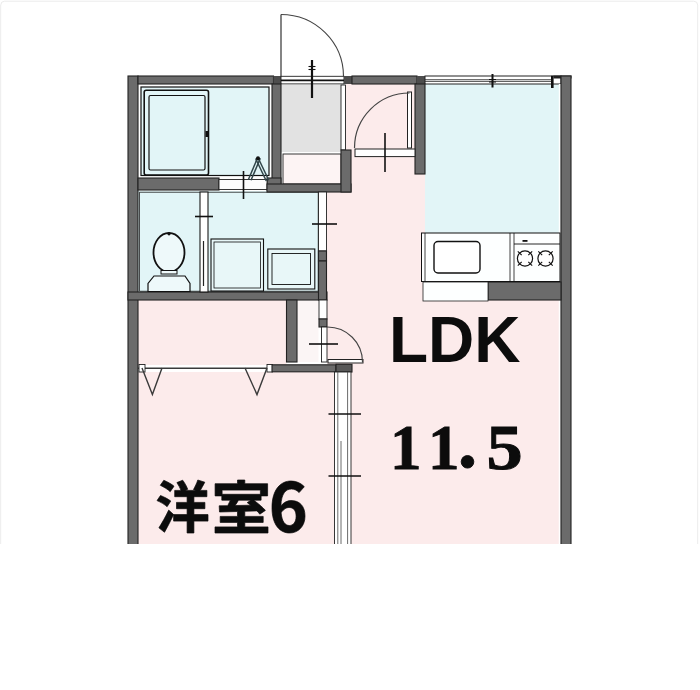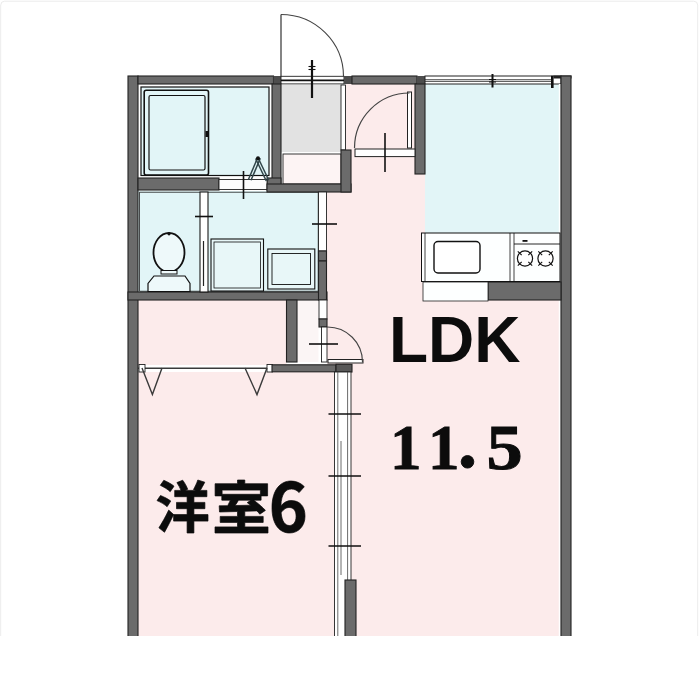--- a/index.html
+++ b/index.html
@@ -1,16 +1,16 @@
 <!DOCTYPE html>
 <html><head>
 <meta charset="utf-8">
 <style>
 html,body{margin:0;padding:0;background:#ffffff;}
-#page{position:relative;width:700px;height:636px;background:#ffffff;overflow:hidden;}
+#page{position:relative;width:700px;height:544px;background:#ffffff;overflow:hidden;}
 svg{position:absolute;top:0;left:0;display:block;}
 </style>
 </head>
 <body>
 <div id="page">
 <svg width="700" height="690" viewBox="0 0 700 690">
 
 <rect x="0.7" y="1.2" width="697" height="677.3" rx="4" fill="none" stroke="#e6e6e6" stroke-width="0.8"></rect>
 
 <rect x="327" y="155" width="234" height="495" fill="#fcebeb"></rect>

